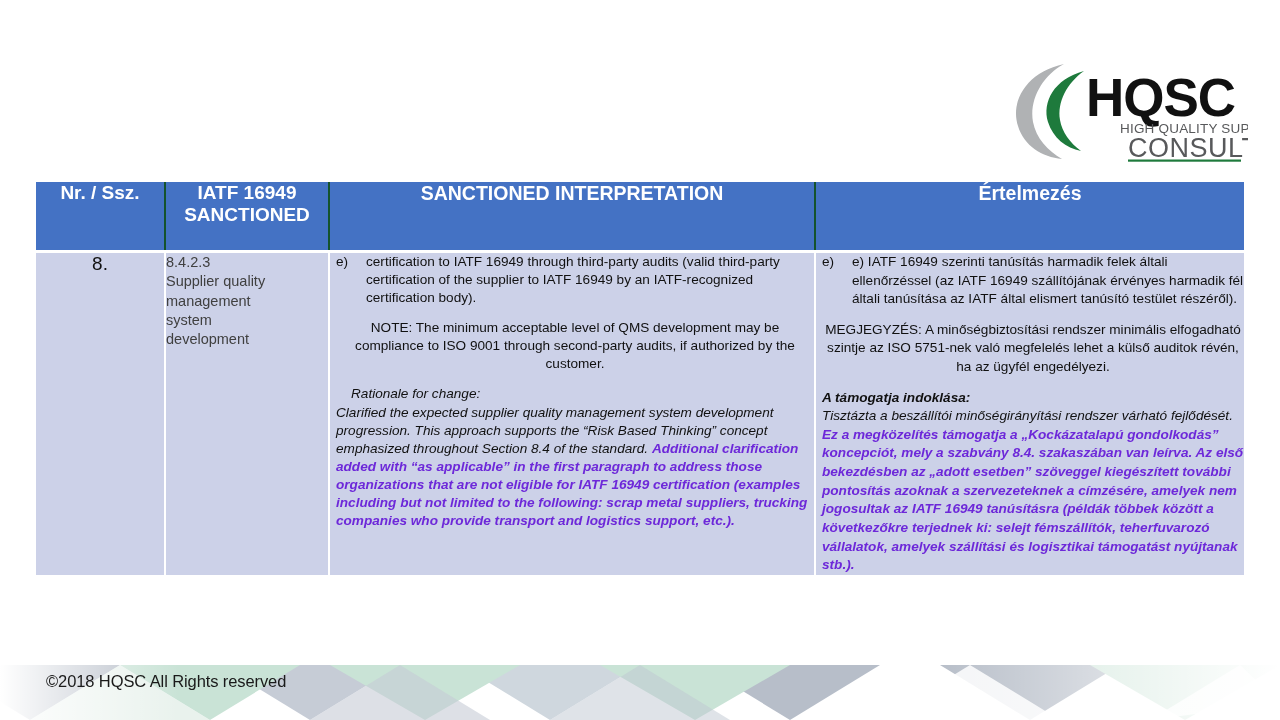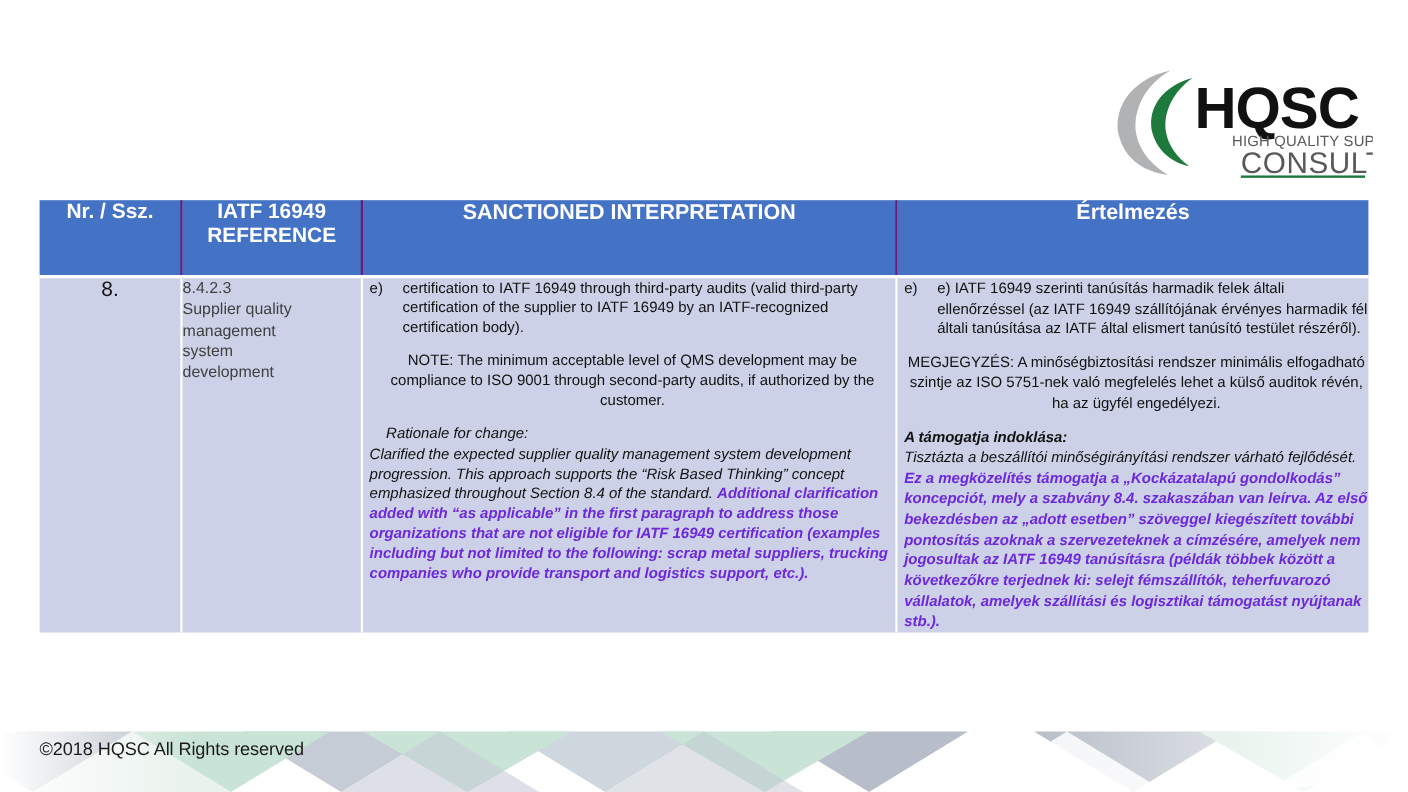--- a/index.html
+++ b/index.html
@@ -41,21 +41,21 @@
     padding: 0;
   }
 
   thead th {
     background: #4472c4;
     color: #ffffff;
     font-weight: bold;
     text-align: center;
     vertical-align: middle;
     height: 68px;
-    border-right: 2px solid #701a75;
+    border-right: 2px solid #14532d;
     line-height: 1.18;
   }
   thead th:last-child { border-right: none; }
   th.h-nr       { font-size: 19px; }
   th.h-ref      { font-size: 19px; }
   th.h-sanct    { font-size: 19.5px; }
   th.h-ertel    { font-size: 19.5px; text-align: center; }
 
   tbody td {
     background: #ccd1e8;
@@ -126,21 +126,21 @@
     position: absolute;
     left: 0;
     top: 655px;
     width: 1280px;
     height: 65px;
     overflow: hidden;
   }
   #footer-band svg { display: block; }
   #copyright {
     position: absolute;
-    left: 36px;
+    left: 46px;
     top: 672px;
     font-size: 16.5px;
     color: #1a1a1a;
     letter-spacing: -0.1px;
     white-space: nowrap;
   }
 </style>
 </head>
 <body>
 
@@ -166,21 +166,21 @@
     <col style="width:130px">
     <col style="width:164px">
     <col style="width:486px">
     <col style="width:428px">
   </colgroup>
   <thead>
     <tr>
       <th class="h-nr">Nr. / Ssz.</th>
       <th class="h-ref">
         <span>IATF 16949</span><br>
-        <span>REFERENCE</span>
+        <span>SANCTIONED</span>
       </th>
       <th class="h-sanct">SANCTIONED INTERPRETATION</th>
       <th class="h-ertel">Értelmezés</th>
     </tr>
   </thead>
   <tbody>
     <tr>
 
       <td class="c-nr">8.</td>
 

